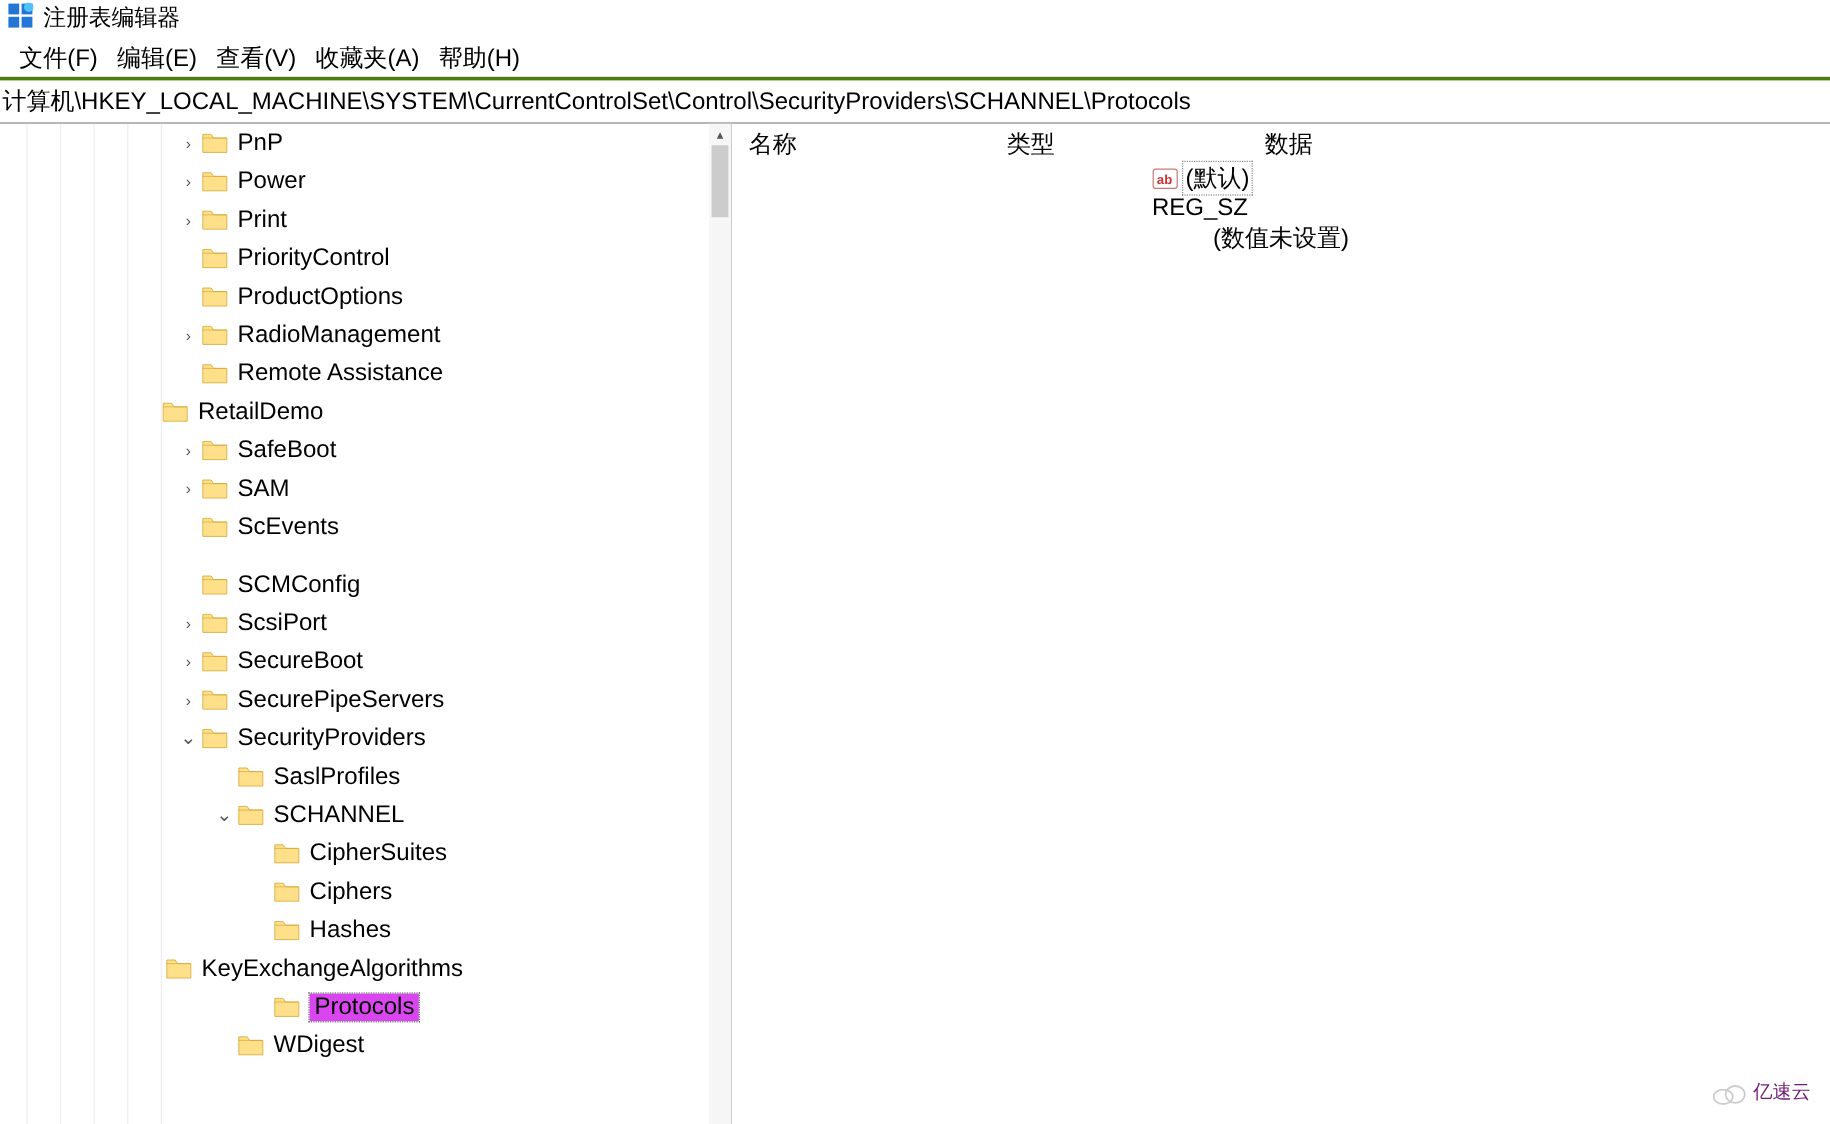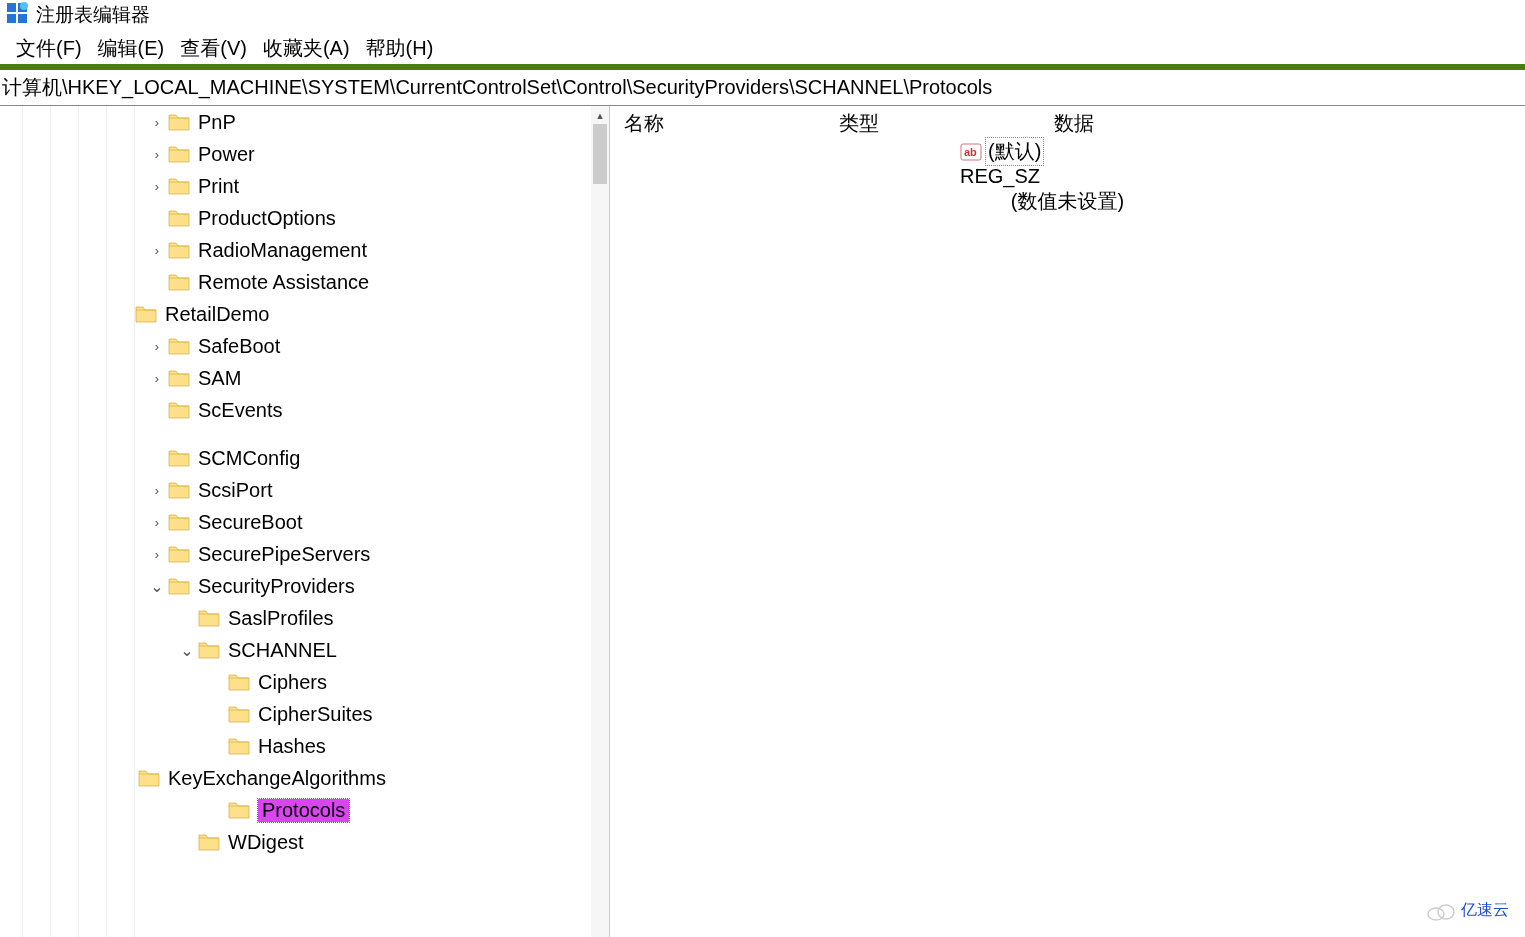--- a/index.html
+++ b/index.html
@@ -5,21 +5,21 @@
 * { box-sizing: border-box; margin: 0; padding: 0; font-family: "Microsoft YaHei", "Segoe UI", sans-serif; }
 body { background: #fff; width: 1525px; height: 937px; overflow: hidden; font-size: 18px; color: #000; }
 
 .titlebar { display: flex; align-items: flex-start; height: 32px; padding: 2px 6px; }
 .titlebar .app-icon { width: 22px; height: 22px; margin-right: 8px; display:inline-block; }
 .titlebar .app-title { font-size: 19px; }
 
 .menubar { display: flex; align-items: center; height: 32px; padding: 0 10px; gap: 4px; }
 .menubar .menu-item { font-size: 20px; padding: 2px 6px; cursor: default; }
 
-.addressbar { border-top: 6px solid #4d7c0f; border-bottom: 1px solid #888; padding: 4px 2px; font-size: 20px; white-space: nowrap; overflow: hidden; }
+.addressbar { border-top: 3px solid #4d7c0f; border-bottom: 1px solid #888; padding: 4px 2px; font-size: 20px; white-space: nowrap; overflow: hidden; }
 
 .main { display: flex; height: calc(937px - 32px - 32px - 34px); }
 
 .tree-pane { width: 610px; border-right: 1px solid #ccc; position: relative; overflow: hidden; }
 .tree-scroll { position: absolute; top:0; bottom:0; left:0; right:18px; overflow: hidden; }
 .scrollbar-v { position:absolute; right:0; top:0; bottom:0; width:18px; background:#f6f6f6; }
 .scrollbar-v .arrow { width:18px; height:18px; display:flex; align-items:center; justify-content:center; color:#555; font-size:11px; }
 .scrollbar-v .thumb { position:absolute; top:18px; left:2px; width:14px; height:60px; background:#ccc; }
 
 .tree-row { display:flex; align-items:center; height:32px; font-size:20px; white-space:nowrap; cursor:default; }
@@ -30,21 +30,21 @@
 .value-pane { flex:1; padding: 4px 8px; }
 .value-header { display:flex; height:28px; font-size:20px; }
 .value-header .col { padding: 0 6px; }
 .col-name { width:215px; }
 .col-type { width:215px; }
 .col-data { flex:1; }
 
 .value-row { display:flex; align-items:center; height:32px; font-size:20px;flex-direction:column; }
 .value-row .value-icon { width:22px; height:22px; margin-right:4px; display:inline-block; }
 
-.watermark { position:absolute; right:16px; bottom:16px; color:#1d4ed8; font-size:16px; display:flex; align-items:center; gap:6px; }
+.watermark { position:absolute; right:16px; bottom:16px; color:#701a75; font-size:16px; display:flex; align-items:center; gap:6px; }
 .watermark-icon { width:28px; height:20px; }
 
 
 .vline { position:absolute; top:0; bottom:0; width:1px; background:#eee; }
 </style>
 </head>
 <body>
 
 <div class="titlebar">
   <span class="app-icon">
@@ -101,20 +101,28 @@
               <path d="M1 6 h20" stroke="#d4a93a" stroke-width="0.6"></path>
             </svg></span>
           <span class="label">Print</span>
         </div>
         <div class="tree-row" style="padding-left: 150px;">
           <span class="expander"></span>
           <span class="folder-icon"><svg viewBox="0 0 22 20">
               <path d="M1 3 h7 l2 3 h11 v12 h-20 z" fill="#ffe08a" stroke="#d4a93a" stroke-width="0.7"></path>
               <path d="M1 6 h20" stroke="#d4a93a" stroke-width="0.6"></path>
             </svg></span>
+          <span class="label">PriorityControl</span>
+        </div>
+        <div class="tree-row" style="padding-left: 150px;">
+          <span class="expander"></span>
+          <span class="folder-icon"><svg viewBox="0 0 22 20">
+              <path d="M1 3 h7 l2 3 h11 v12 h-20 z" fill="#ffe08a" stroke="#d4a93a" stroke-width="0.7"></path>
+              <path d="M1 6 h20" stroke="#d4a93a" stroke-width="0.6"></path>
+            </svg></span>
           <span class="label">ProductOptions</span>
         </div>
         <div class="tree-row" style="padding-left: 150px;">
           <span class="expander">›</span>
           <span class="folder-icon"><svg viewBox="0 0 22 20">
               <path d="M1 3 h7 l2 3 h11 v12 h-20 z" fill="#ffe08a" stroke="#d4a93a" stroke-width="0.7"></path>
               <path d="M1 6 h20" stroke="#d4a93a" stroke-width="0.6"></path>
             </svg></span>
           <span class="label">RadioManagement</span>
         </div>
@@ -213,29 +221,29 @@
               <path d="M1 6 h20" stroke="#d4a93a" stroke-width="0.6"></path>
             </svg></span>
           <span class="label">SCHANNEL</span>
         </div>
         <div class="tree-row" style="padding-left: 210px;">
           <span class="expander"></span>
           <span class="folder-icon"><svg viewBox="0 0 22 20">
               <path d="M1 3 h7 l2 3 h11 v12 h-20 z" fill="#ffe08a" stroke="#d4a93a" stroke-width="0.7"></path>
               <path d="M1 6 h20" stroke="#d4a93a" stroke-width="0.6"></path>
             </svg></span>
+          <span class="label">CipherSuites</span>
+        </div>
+        <div class="tree-row" style="padding-left: 210px;">
+          <span class="expander"></span>
+          <span class="folder-icon"><svg viewBox="0 0 22 20">
+              <path d="M1 3 h7 l2 3 h11 v12 h-20 z" fill="#ffe08a" stroke="#d4a93a" stroke-width="0.7"></path>
+              <path d="M1 6 h20" stroke="#d4a93a" stroke-width="0.6"></path>
+            </svg></span>
           <span class="label">Ciphers</span>
-        </div>
-        <div class="tree-row" style="padding-left: 210px;">
-          <span class="expander"></span>
-          <span class="folder-icon"><svg viewBox="0 0 22 20">
-              <path d="M1 3 h7 l2 3 h11 v12 h-20 z" fill="#ffe08a" stroke="#d4a93a" stroke-width="0.7"></path>
-              <path d="M1 6 h20" stroke="#d4a93a" stroke-width="0.6"></path>
-            </svg></span>
-          <span class="label">CipherSuites</span>
         </div>
         <div class="tree-row" style="padding-left: 210px;">
           <span class="expander"></span>
           <span class="folder-icon"><svg viewBox="0 0 22 20">
               <path d="M1 3 h7 l2 3 h11 v12 h-20 z" fill="#ffe08a" stroke="#d4a93a" stroke-width="0.7"></path>
               <path d="M1 6 h20" stroke="#d4a93a" stroke-width="0.6"></path>
             </svg></span>
           <span class="label">Hashes</span>
         </div>
         <div class="tree-row" style="padding-left: 120px; align-items: center;">

